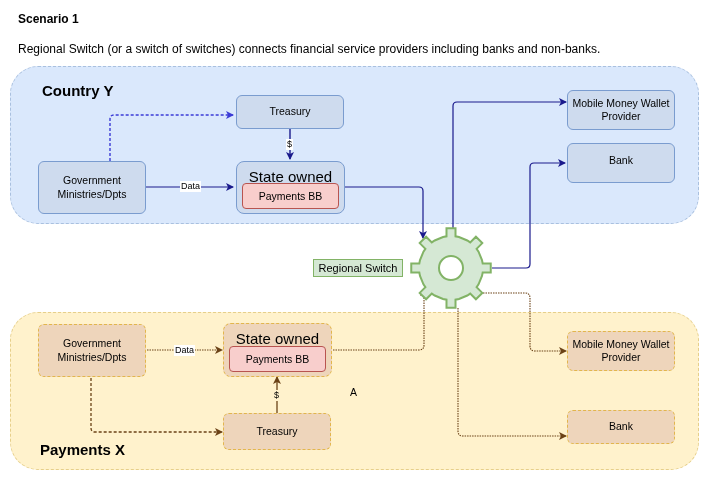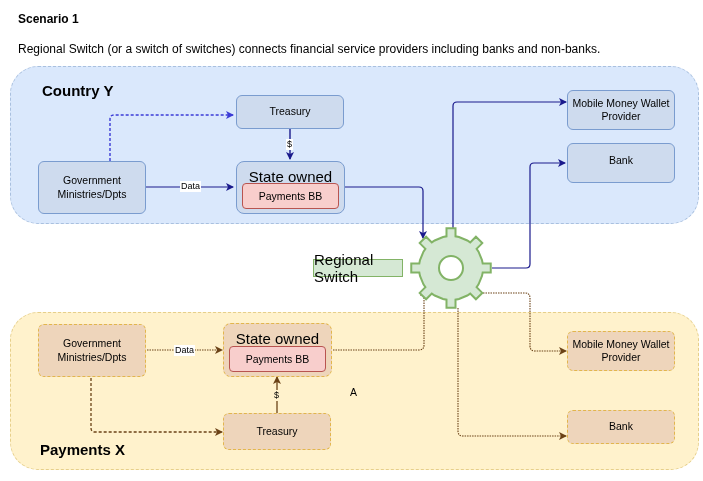--- a/index.html
+++ b/index.html
@@ -13,21 +13,21 @@
   .region-label { font-size:15px; font-weight:bold; }
   .node { position:absolute; display:flex; align-items:center; justify-content:center; text-align:center; font-size:10.5px; border-radius:6px; box-sizing:border-box; line-height:1.25; }
   .node-y { background:#cedbee; border:1px solid #7a9ccf; }
   .node-x { background:#eed5bb; border:1px dashed #e2b64c; }
   .container { position:absolute; border-radius:8px; box-sizing:border-box; }
   .container-y { background:#cedbee; border:1px solid #7a9ccf; }
   .container-x { background:#eed5bb; border:1px dashed #e2b64c; }
   .container-label { position:absolute; left:0; right:0; top:6px; text-align:center; font-size:15px; }
   .pbb { position:absolute; left:5px; right:5px; bottom:4px; height:26px; background:#f8cecc; border:1px solid #b85450; border-radius:4px; display:flex; align-items:center; justify-content:center; font-size:10.5px; box-sizing:border-box; }
   .edge-label { position:absolute; font-size:9px; background:#ffffff; padding:0 1px; line-height:11px; }
-  .switch-label { position:absolute; left:313px; top:259px; width:90px; height:18px; background:#d5e8d4; border:1px solid #82b366; font-size:15px; display:flex; align-items:center; justify-content:center; box-sizing:border-box; }
+  .switch-label { position:absolute; left:313px; top:259px; width:90px; height:18px; background:#d5e8d4; border:1px solid #82b366; font-size:11px; display:flex; align-items:center; justify-content:center; box-sizing:border-box; }
   .a-label { position:absolute; left:350px; top:386px; font-size:10.5px; }
   svg.overlay { position:absolute; left:0; top:0; }
 </style>
 </head>
 <body>
 
 <div class="abs title">Scenario 1</div>
 <div class="abs subtitle">Regional Switch (or a switch of switches) connects financial service providers including banks and non-banks.</div>
 
 <div class="region region-y"></div>

